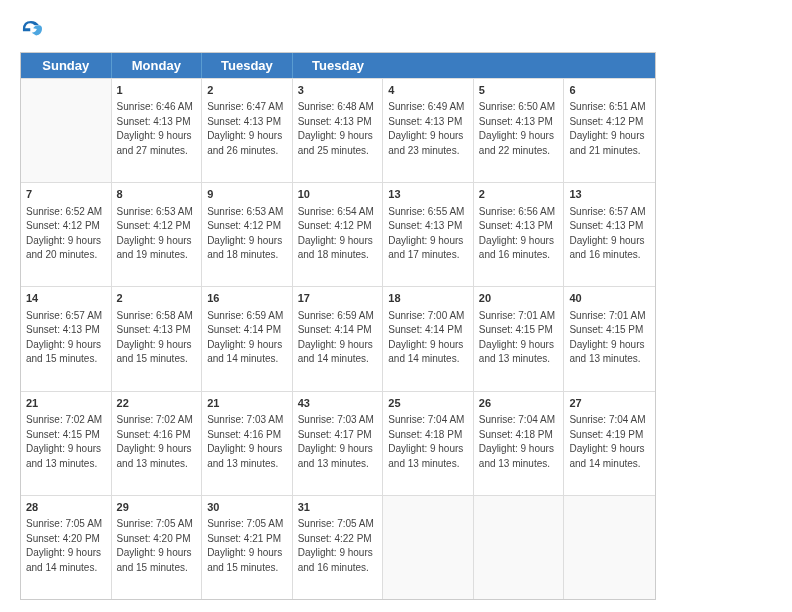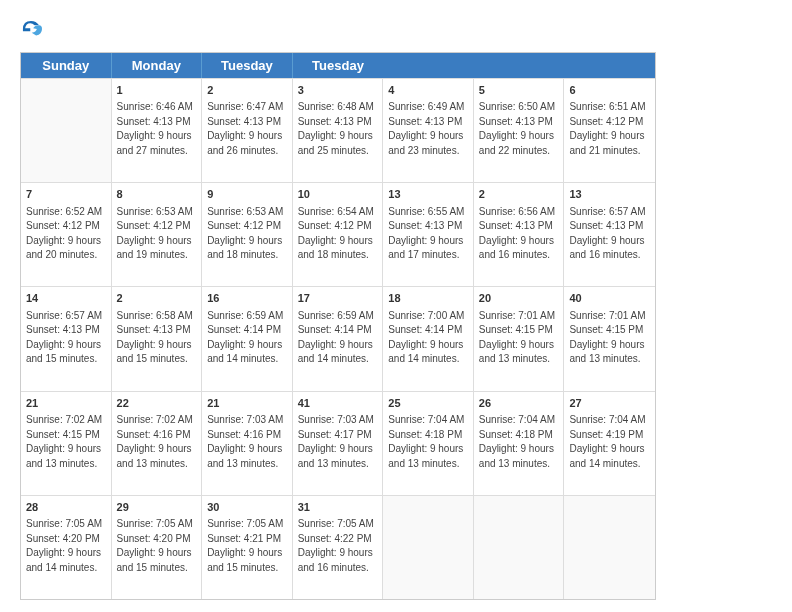--- a/index.html
+++ b/index.html
@@ -234,21 +234,21 @@
           </div>
           <div class="cal-cell">
             <span class="day-number">22</span>
             <div class="cell-info">Sunrise: 7:02 AM<br>Sunset: 4:16 PM<br>Daylight: 9 hours and 13 minutes.</div>
           </div>
           <div class="cal-cell">
             <span class="day-number">21</span>
             <div class="cell-info">Sunrise: 7:03 AM<br>Sunset: 4:16 PM<br>Daylight: 9 hours and 13 minutes.</div>
           </div>
           <div class="cal-cell">
-            <span class="day-number">41</span>
+            <span class="day-number">43</span>
             <div class="cell-info">Sunrise: 7:03 AM<br>Sunset: 4:17 PM<br>Daylight: 9 hours and 13 minutes.</div>
           </div>
           <div class="cal-cell">
             <span class="day-number">25</span>
             <div class="cell-info">Sunrise: 7:04 AM<br>Sunset: 4:18 PM<br>Daylight: 9 hours and 13 minutes.</div>
           </div>
           <div class="cal-cell">
             <span class="day-number">26</span>
             <div class="cell-info">Sunrise: 7:04 AM<br>Sunset: 4:18 PM<br>Daylight: 9 hours and 13 minutes.</div>
           </div>

